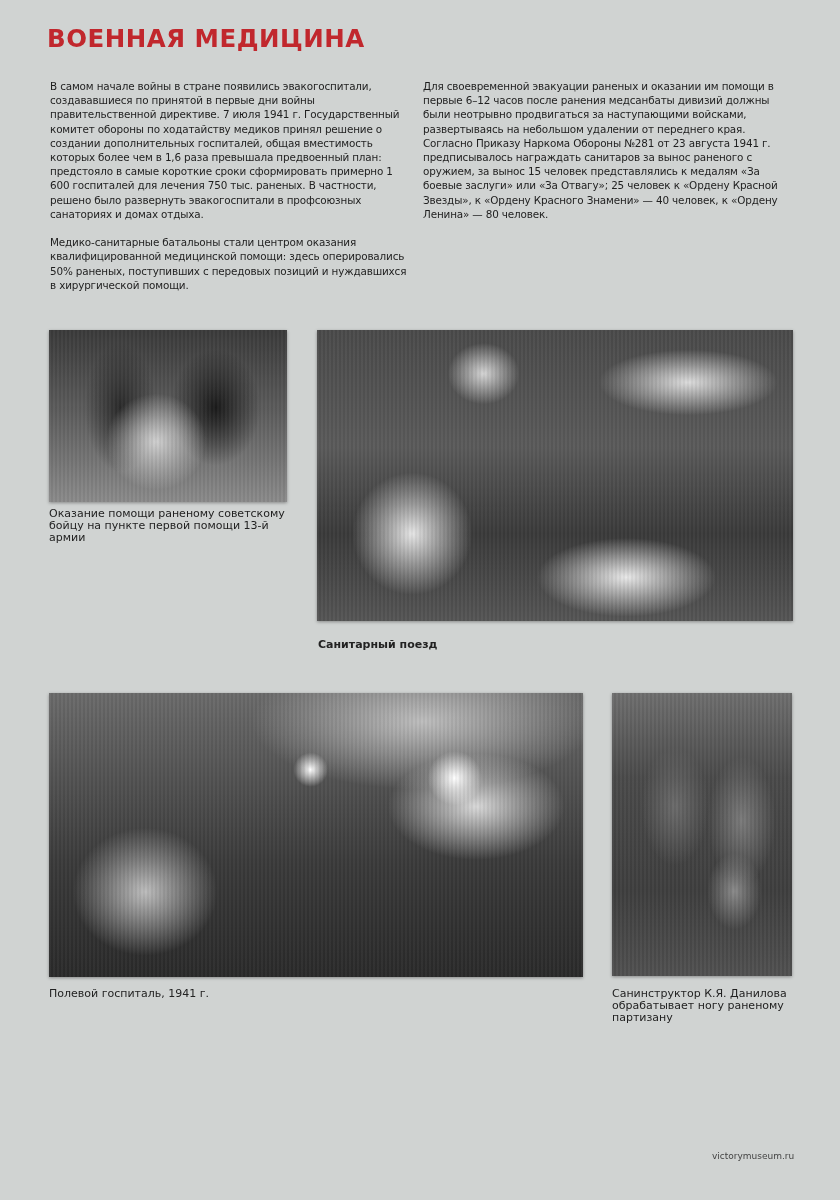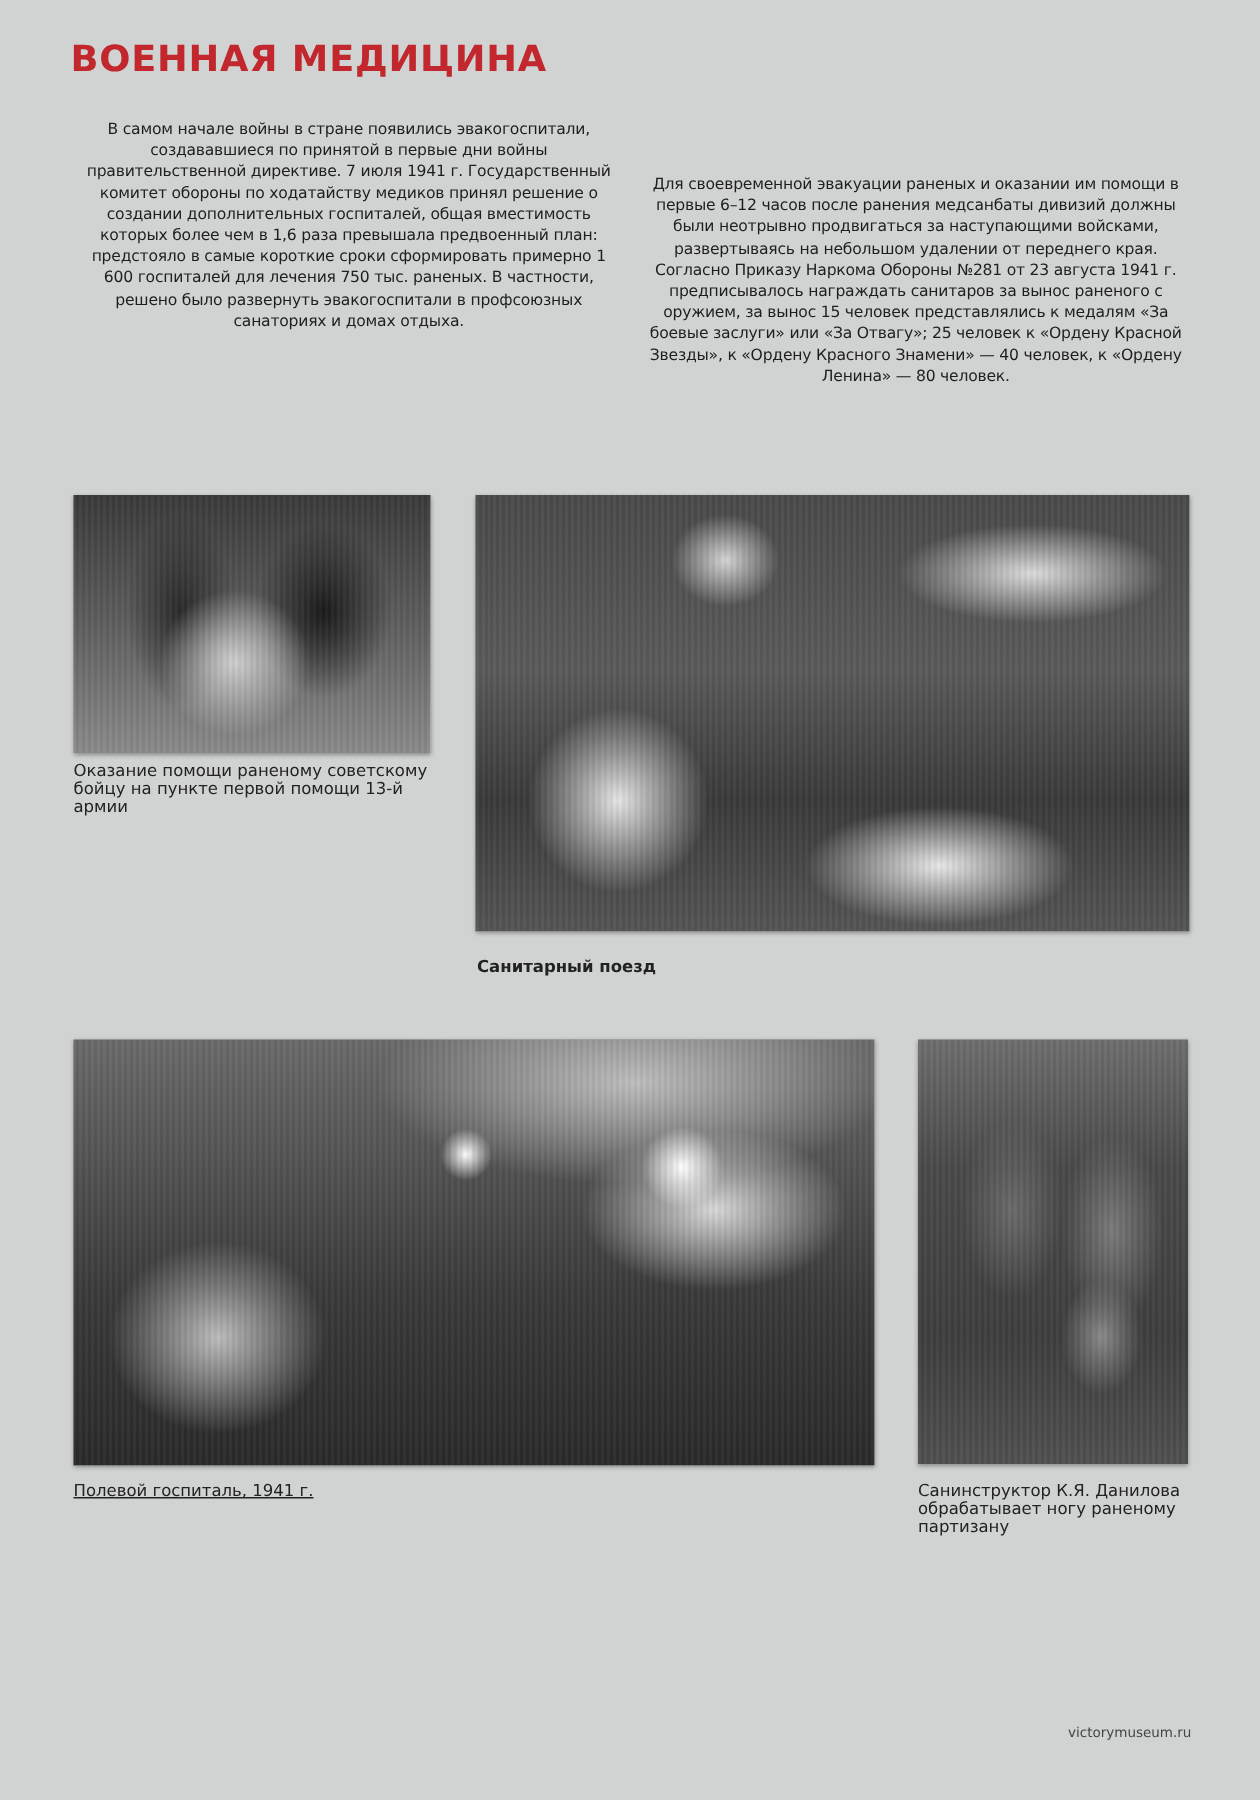--- a/index.html
+++ b/index.html
@@ -13,23 +13,23 @@
       position: absolute; left: 47px; top: 24px;
       font-family: "DejaVu Sans", sans-serif;
       font-weight: bold; font-size: 24px; letter-spacing: 0.5px;
       color: #c1272d; margin: 0; line-height: 30px;
       transform: scaleX(1.02); transform-origin: left;
     }
     .col {
       position: absolute; top: 79px;
       font-size: 10.4px; line-height: 14.2px; letter-spacing: -0.15px;
     }
-    .col p { margin: 0 0 14.2px 0; text-align: center; }
+    .col p { margin: 0 0 14.2px 0; }
     .col-left { left: 50px; width: 365px; }
-    .col-right { left: 423px; width: 375px; margin-top: 37px; }
+    .col-right { left: 423px; width: 375px; }
     .photo {
       position: absolute;
       box-shadow: 0 1px 3px rgba(0,0,0,0.35);
       overflow: hidden;
     }
     .caption {
       position: absolute; font-size: 11px; line-height: 12px; color: #222;
     }
     .footer {
       position: absolute; left: 712px; top: 1151px;
@@ -71,39 +71,40 @@
       background: repeating-linear-gradient(90deg, rgba(255,255,255,0.03) 0 2px, rgba(0,0,0,0.04) 2px 4px);
     }
   </style>
 </head>
 <body>
 
 <h1 class="title">ВОЕННАЯ МЕДИЦИНА</h1>
 
 <div class="col col-left">
   <p>В самом начале войны в стране появились эвакогоспитали, создававшиеся по принятой в первые дни войны правительственной директиве. 7 июля 1941 г. Государственный комитет обороны по ходатайству медиков принял решение о создании дополнительных госпиталей, общая вместимость которых более чем в 1,6 раза превышала предвоенный план: предстояло в самые короткие сроки сформировать примерно 1 600 госпиталей для лечения 750 тыс. раненых. В частности, решено было развернуть эвакогоспитали в профсоюзных санаториях и домах отдыха.</p>
+  <p>Медико-санитарные батальоны стали центром оказания квалифицированной медицинской помощи: здесь оперировались 50% раненых, поступивших с передовых позиций и нуждавшихся в хирургической помощи.</p>
 </div>
 
 <div class="col col-right">
   <p>Для своевременной эвакуации раненых и оказании им помощи в первые 6–12 часов после ранения медсанбаты дивизий должны были неотрывно продвигаться за наступающими войсками, развертываясь на небольшом удалении от переднего края. Согласно Приказу Наркома Обороны №281 от 23 августа 1941 г. предписывалось награждать санитаров за вынос раненого с оружием, за вынос 15 человек представлялись к медалям «За боевые заслуги» или «За Отвагу»; 25 человек к «Ордену Красной Звезды», к «Ордену Красного Знамени» — 40 человек, к «Ордену Ленина» — 80 человек.</p>
 </div>
 
 <div class="photo" id="p1">
     <div class="grain"></div>
   </div>
 <div class="caption" style="left:49px; top:508px; width:240px;">Оказание помощи раненому советскому бойцу на пункте первой помощи 13-й армии</div>
 
 <div class="photo" id="p2">
     <div class="grain"></div>
   </div>
 <div class="caption" style="left:318px; top:639px; width:200px;font-weight:bold;">Санитарный поезд</div>
 
 <div class="photo" id="p3">
     <div class="grain"></div>
   </div>
-<div class="caption" style="left:49px; top:988px; width:240px;text-decoration:underline;">Полевой госпиталь, 1941 г.</div>
+<div class="caption" style="left:49px; top:988px; width:240px;">Полевой госпиталь, 1941 г.</div>
 
 <div class="photo" id="p4">
     <div class="grain"></div>
   </div>
 <div class="caption" style="left:612px; top:988px; width:180px;">Санинструктор К.Я. Данилова обрабатывает ногу раненому партизану</div>
 
 <div class="footer">victorymuseum.ru</div>
 
 </body></html>

